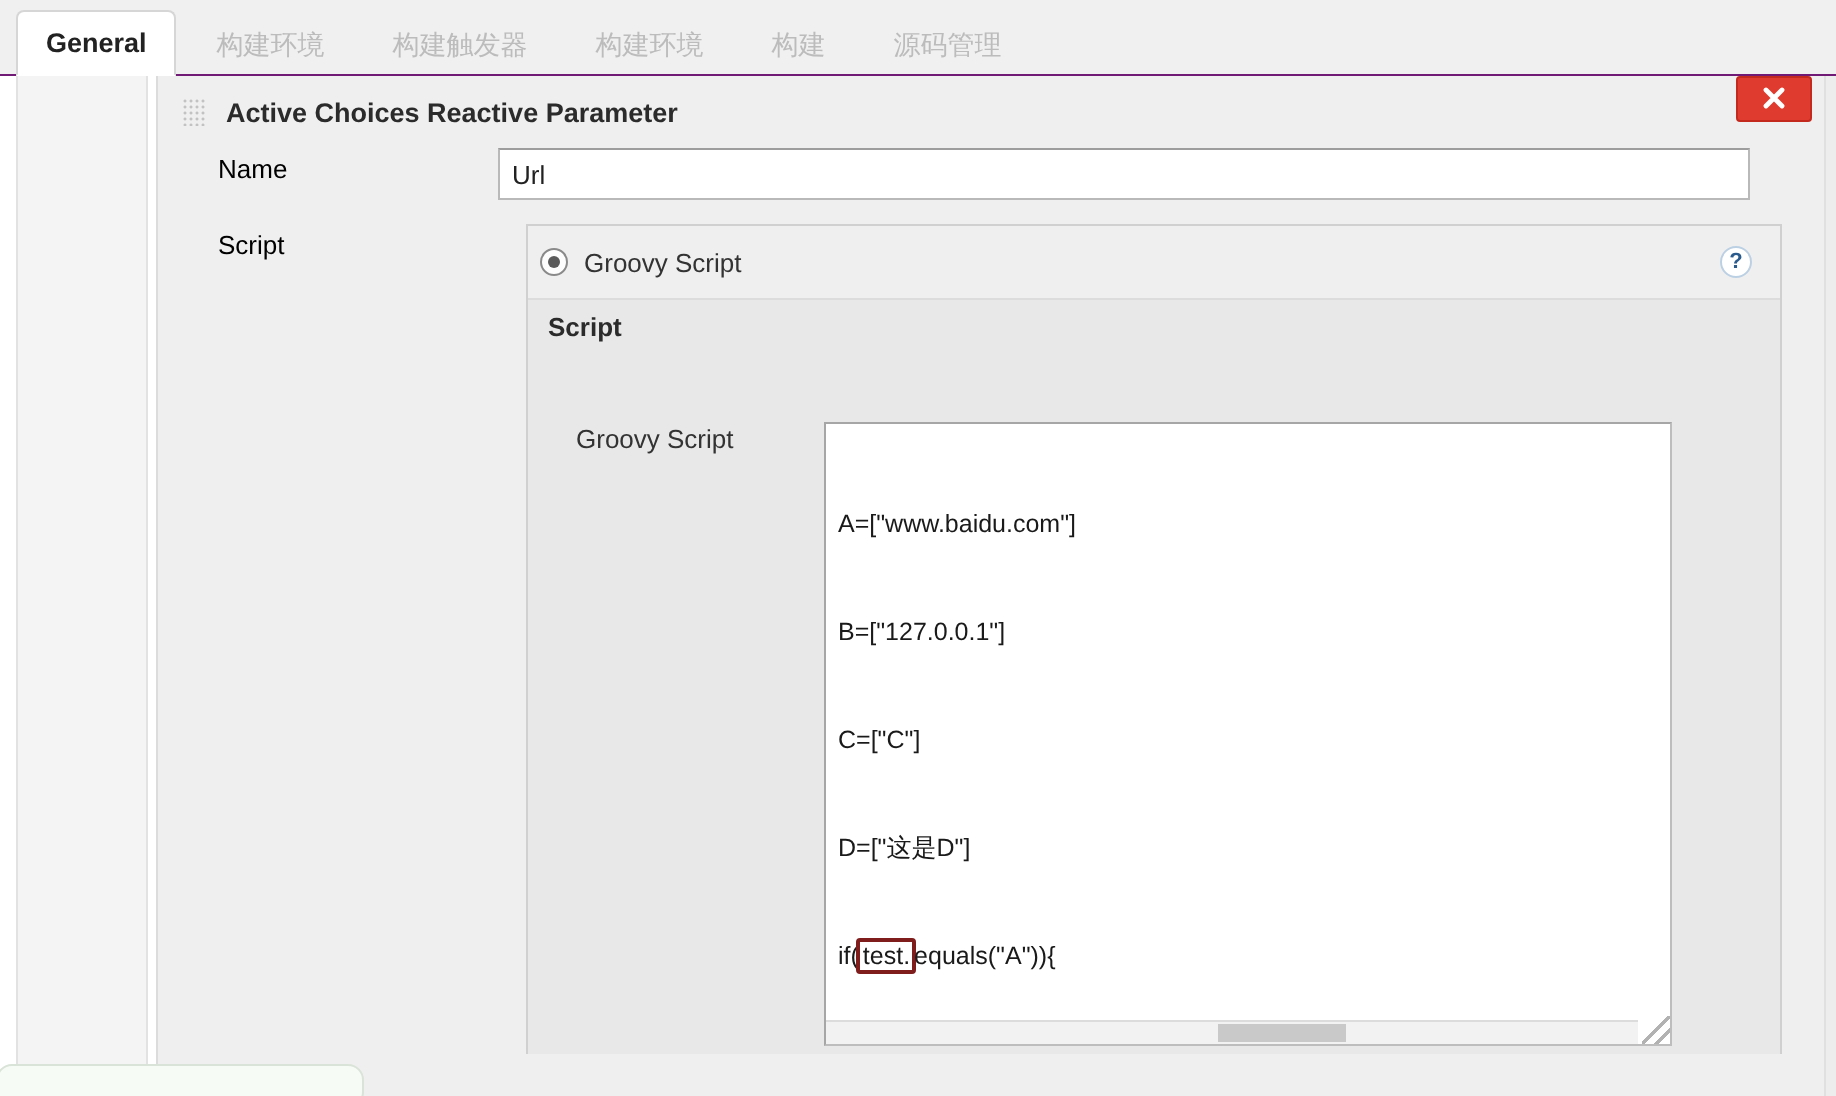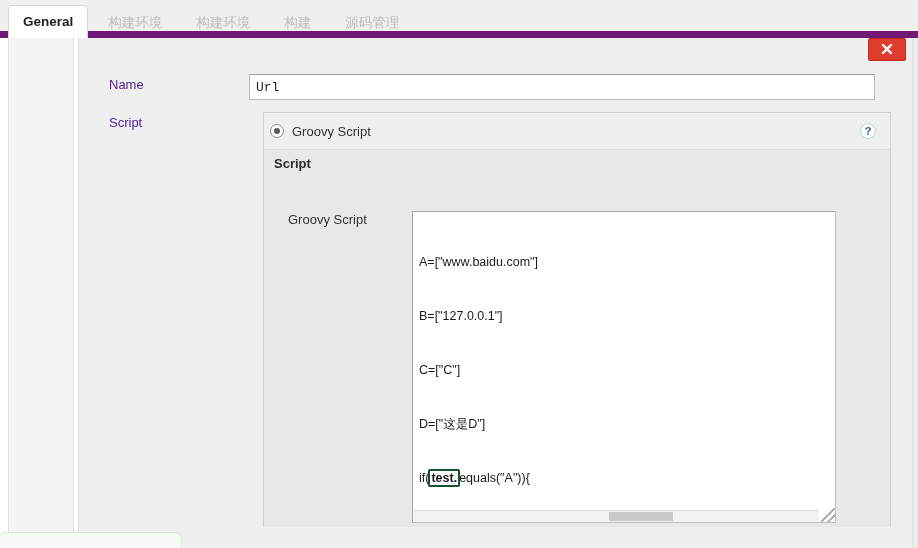--- a/index.html
+++ b/index.html
@@ -16,21 +16,21 @@
     color: #333333;
     position: relative;
   }
 
   
   .tabbar {
     position: absolute;
     left: 0; top: 0;
     width: 918px; height: 38px;
     background: #f0f0f0;
-    border-bottom: 7px solid #701a75;
+    border-bottom: 1px solid #701a75;
     box-sizing: border-box;
   }
   .tabbar-strip {
     position: absolute;
     left: 0; top: 0;
     height: 38px;
     display: flex;
     align-items: flex-end;
   }
   .tab {
@@ -139,34 +139,34 @@
     display: flex;
   }
   .row-name  { top: 36px; }
   .row-script{ top: 74px; }
 
   .field-label {
     width: 170px;
     padding-left: 30px;
     box-sizing: border-box;
     font-size: 13px;
-    color: #4c1d95;
+    color: #000000;
     line-height: 22px;
     flex: none;
   }
 
   .name-input {
     width: 626px;
     height: 26px;
     box-sizing: border-box;
     border: 1px solid #b9b9b9;
     border-top-color: #9d9d9d;
     background: #ffffff;
     padding: 0 6px;
-    font-family: Liberation Mono, monospace;
+    font-family: Liberation Sans, sans-serif;
     font-size: 13px;
     color: #222222;
     line-height: 24px;
     outline: none;
   }
 
   
   .script-block {
     position: absolute;
     left: 184px; top: 74px;
@@ -275,26 +275,25 @@
     font-family: "Liberation Sans", sans-serif;
     font-size: 12.5px;
     line-height: 18px;
     color: #1a1a1a;
     overflow: hidden;
     white-space: pre;
   }
   .code-line { height: 18px; white-space: pre; }
   .hl-box {
     display: inline-block;
-    border: 2px solid #14532d;
+    border: 2px solid #7f1d1d;
     border-radius: 2px;
     padding: 0 1px;
     margin: 0 -1px;
     line-height: 14px;
-    font-weight: bold;
   }
   .h-scroll {
     position: absolute;
     left: 1px;
     bottom: 1px;
     width: 406px;
     height: 11px;
     background: #f2f2f2;
     border-top: 1px solid #dcdcdc;
   }
@@ -330,39 +329,46 @@
 
 <div class="tabbar">
   <div class="tabbar-strip">
     <div class="tab active">
       <span>General</span>
     </div>
     <div class="tab">
       <span>构建环境</span>
     </div>
     <div class="tab">
+      <span>构建触发器</span>
+    </div>
+    <div class="tab">
       <span>构建环境</span>
     </div>
     <div class="tab">
       <span>构建</span>
     </div>
     <div class="tab">
       <span>源码管理</span>
     </div>
   </div>
 </div>
 
 <div class="left-gutter">
   <div class="left-gutter-inner"></div>
 </div>
 
 <div class="right-gutter"></div>
 
 <div class="param-panel">
 
+  <div class="param-header">
+    <div class="grip-icon"></div>
+    <div class="param-title">Active Choices Reactive Parameter</div>
+  </div>
 
   <div class="close-btn">
     <svg width="16" height="14" viewBox="0 0 16 14">
       <path d="M4 3 L12 11 M12 3 L4 11" stroke="#ffffff" stroke-width="2.4" stroke-linecap="round" fill="none"></path>
     </svg>
   </div>
 
   <div class="form-row row-name">
     <div class="field-label">Name</div>
     <input class="name-input" type="text" value="Url" style="">

